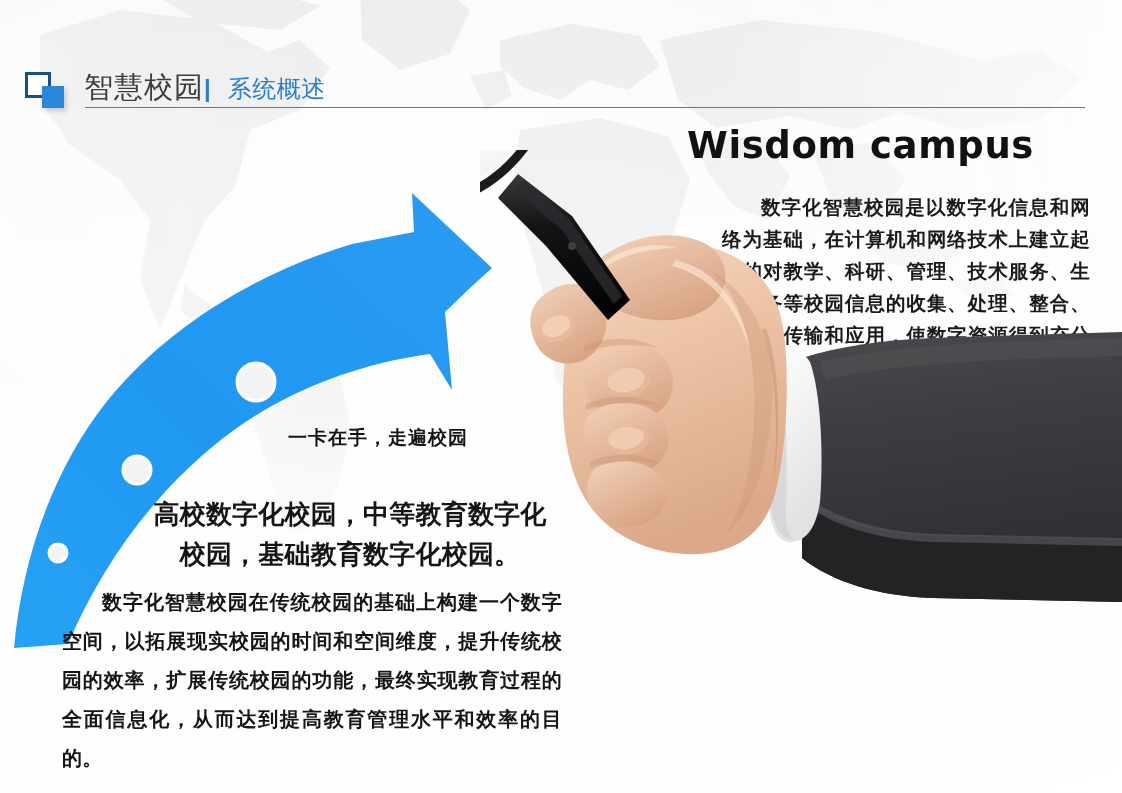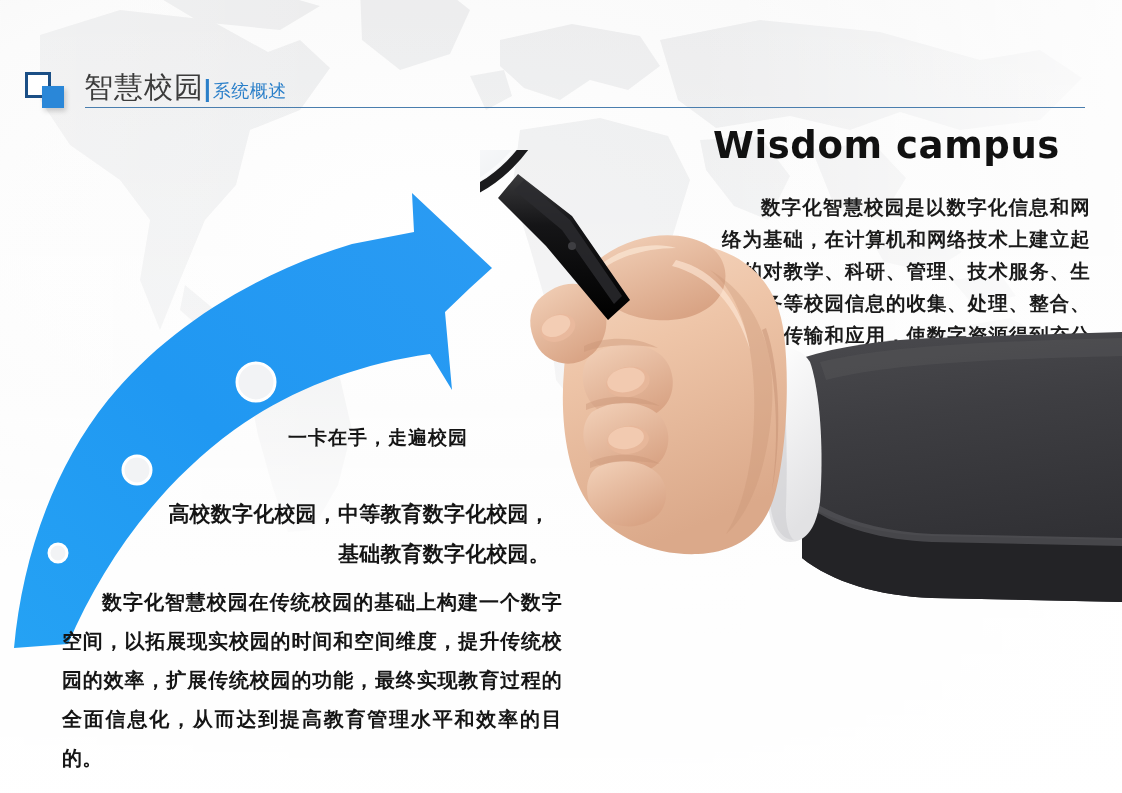--- a/index.html
+++ b/index.html
@@ -94,40 +94,40 @@
     font-weight: 400;
     font-family: "DejaVu Sans", "Liberation Sans", sans-serif;
   }
   #title-separator {
     font-size: 24px;
     color: #2a7fc9;
     margin: 0 1px 0 0;
     font-weight: 700;
   }
   #title-sub {
-    font-size: 18px;
+    font-size: 24px;
     color: #2a7fc9;
-    margin-left: 1px;
+    margin-left: 16px;
     letter-spacing: 0.5px;
     font-family: "DejaVu Sans", "Liberation Sans", sans-serif;
   }
 
   #header-rule {
     position: absolute;
     left: 85px;
     top: 107px;
     width: 1000px;
     height: 1px;
     background: #4a7eae;
   }
 
   
   #english-heading {
     position: absolute;
-    right: 62px;
+    right: 88px;
     top: 124px;
     font-size: 37px;
     font-weight: 700;
     color: #111111;
     letter-spacing: 0.6px;
     font-family: "DejaVu Sans", "Liberation Sans", sans-serif;
     white-space: nowrap;
     margin-left: 36px;
   }
 
@@ -168,23 +168,23 @@
     left: 288px;
     top: 425px;
     font-size: 19px;
     letter-spacing: 1px;
     white-space: nowrap;
   }
   #caption-levels {
     left: 150px;
     top: 494px;
     width: 400px;
-    font-size: 21px;
+    font-size: 26px;
     line-height: 40px;
-    text-align: right;
+    text-align: center;
     letter-spacing: 0.2px;
   }
   #caption-body {
     left: 62px;
     top: 583px;
     width: 500px;
     font-size: 20px;
     line-height: 39px;
     text-indent: 2em;
     text-align: justify;

